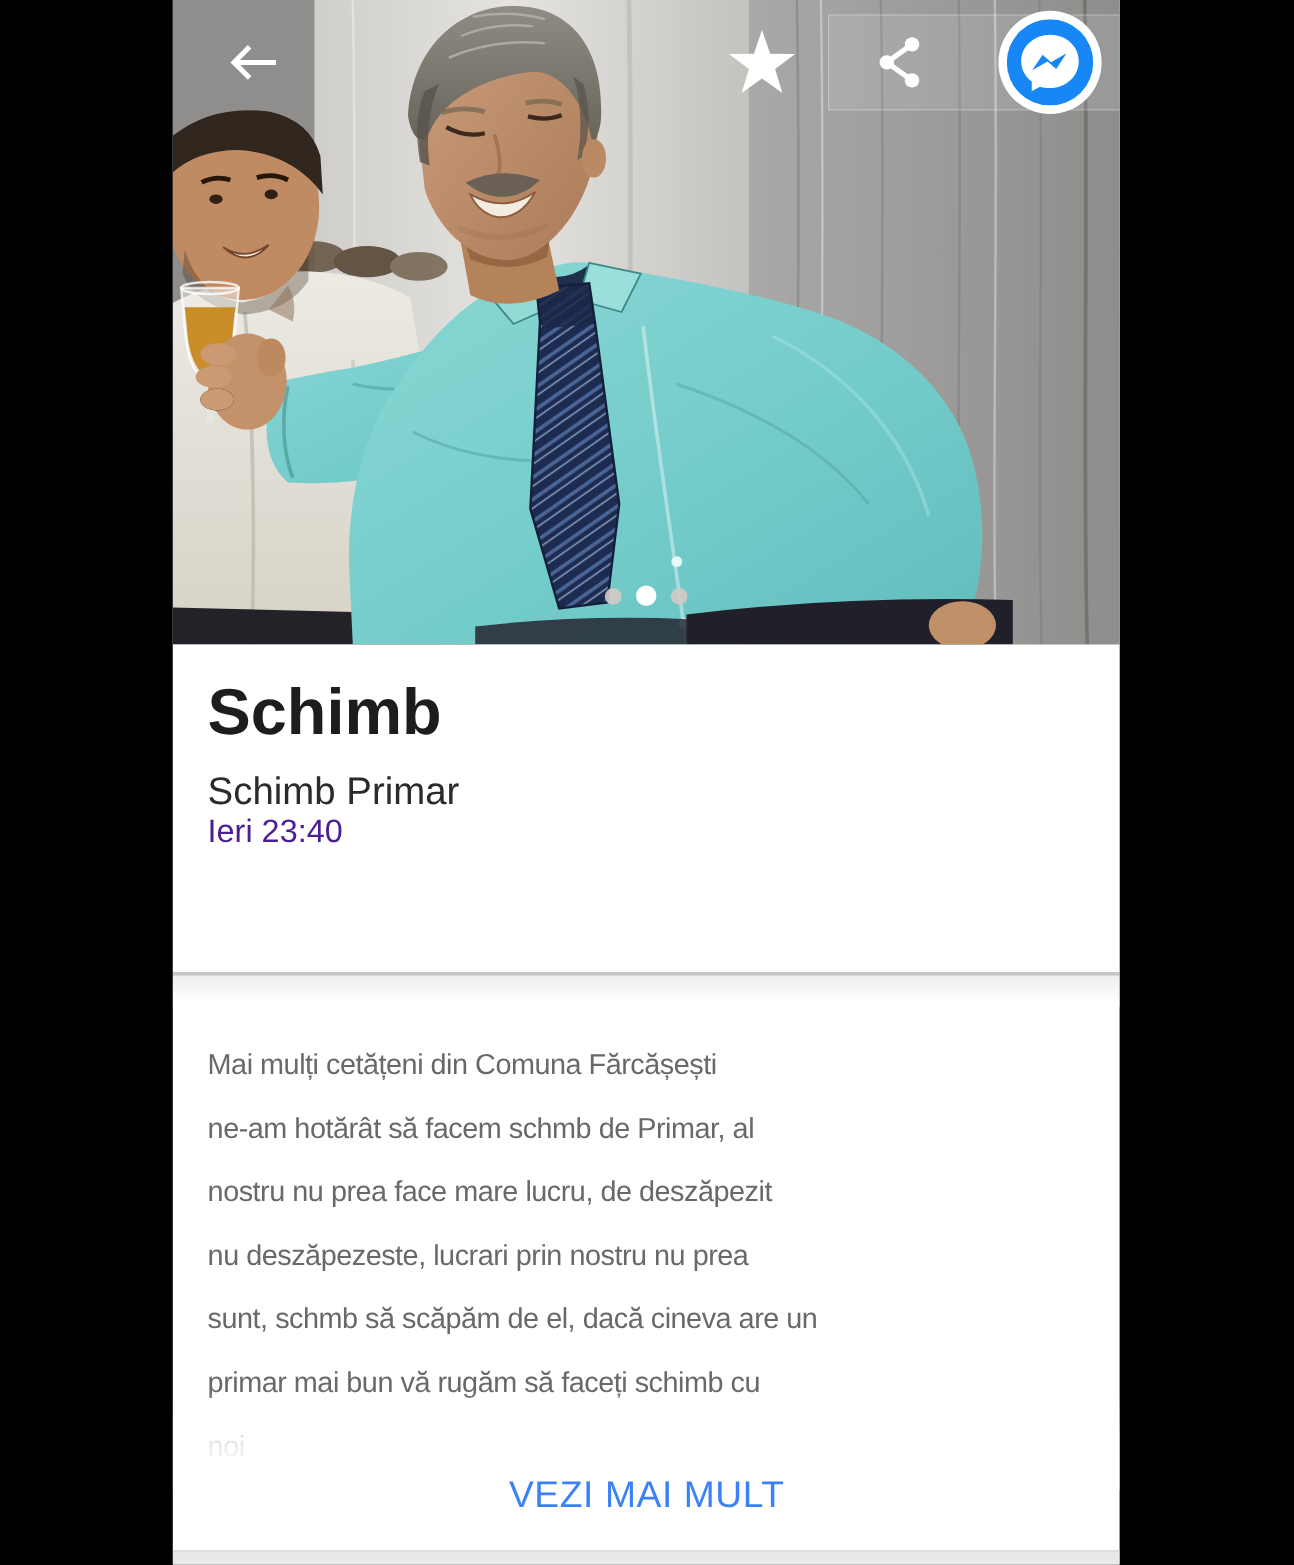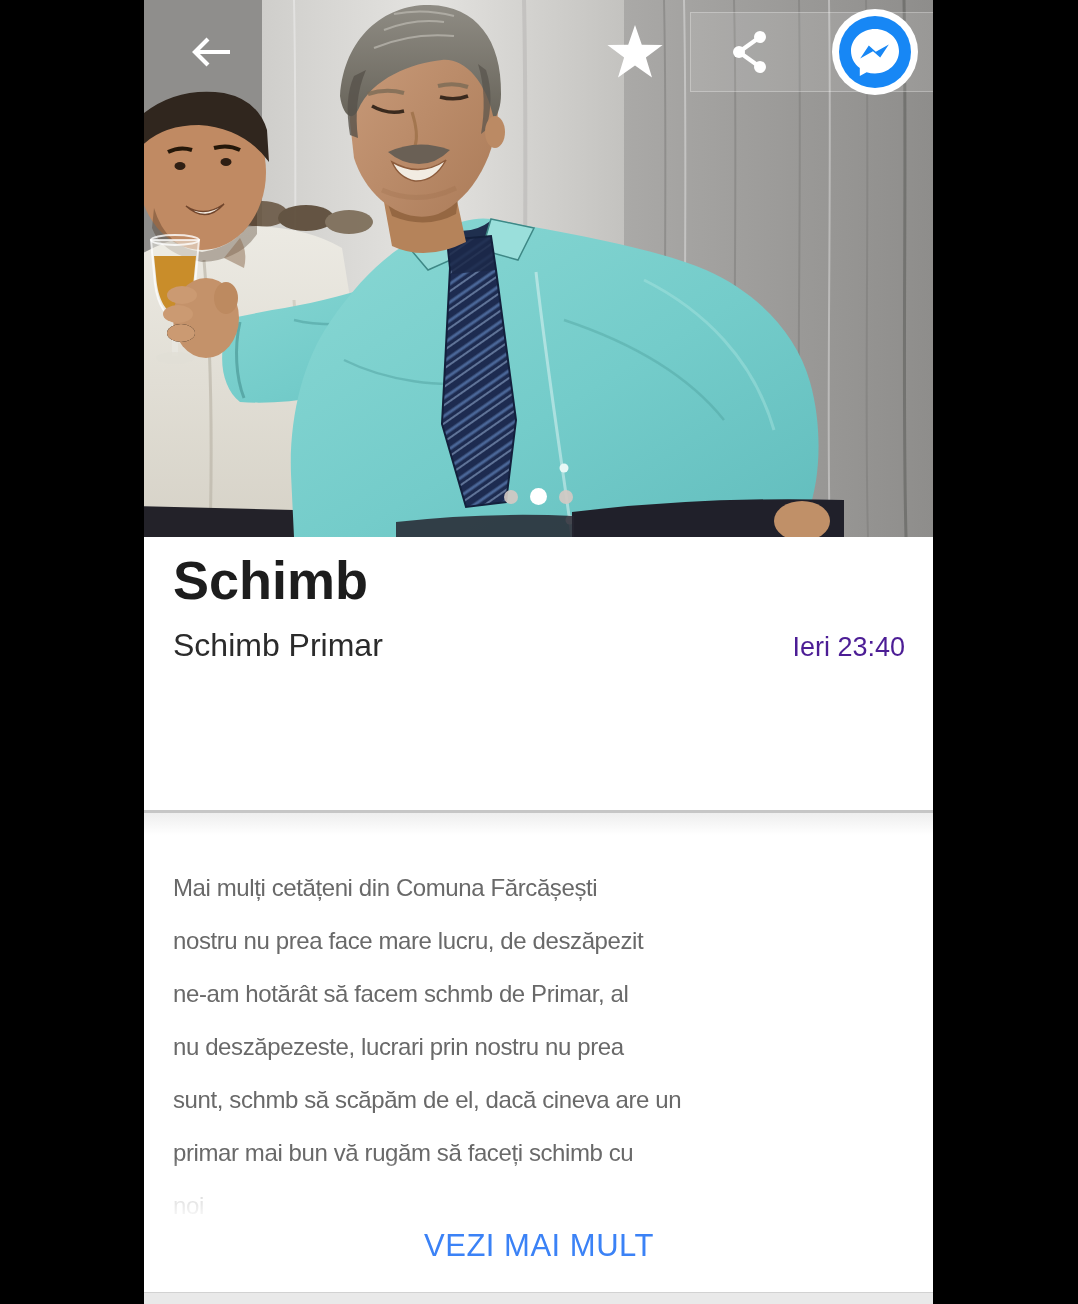--- a/index.html
+++ b/index.html
@@ -22,23 +22,23 @@
   .msgr{left:688px;top:9px;width:86px;height:86px;border-radius:50%;background:#fff;
         display:flex;align-items:center;justify-content:center;}
   .dots{position:absolute;left:0;top:488px;width:100%;display:flex;justify-content:center;
         align-items:center;gap:12px;}
   .dot{border-radius:50%;}
   .dot.side{width:14px;height:14px;background:#d2c9c3;opacity:.92;}
   .dot.active{width:17px;height:17px;background:#ffffff;}
 
   
   .info{height:273px;padding:0 28px 0 29px;box-sizing:border-box;background:#fff;}
-  .title{margin:0;padding-top:12px;font-size:54px;line-height:62px;font-weight:bold;
+  .title{margin:0;padding-top:26px;font-size:54px;line-height:62px;font-weight:bold;
          color:#1d1d1d;letter-spacing:0;}
-  .subrow{margin-top:16px;display:flex;justify-content:space-between;align-items:baseline;}
+  .subrow{margin-top:16px;display:flex;justify-content:space-between;align-items:baseline;flex-direction:column;}
   .subtitle{font-size:32px;color:#2b2b2b;}
   .timestamp{font-size:27px;color:#4c1d95;}
 
   .divider{height:26px;border-top:3px solid #c6c6c6;
            background:linear-gradient(180deg,#eeeeee 0%,#ffffff 85%);}
 
   
   .bodytxt{position:relative;padding:22px 28px 0 29px;}
   .bline{height:53px;line-height:53px;font-size:24px;letter-spacing:-0.4px;color:#696969;
          white-space:nowrap;overflow:hidden;}
@@ -257,22 +257,22 @@
     <div class="subrow">
       <span class="subtitle">Schimb Primar</span>
       <span class="timestamp">Ieri 23:40</span>
     </div>
   </div>
 
   <div class="divider"></div>
 
   <div class="bodytxt">
     <div class="bline">Mai mulți cetățeni din Comuna Fărcășești</div>
+    <div class="bline">ne-am hotărât să facem schmb de Primar, al</div>
     <div class="bline">nostru nu prea face mare lucru, de deszăpezit</div>
-    <div class="bline">ne-am hotărât să facem schmb de Primar, al</div>
     <div class="bline">nu deszăpezeste, lucrari prin nostru nu prea</div>
     <div class="bline">sunt, schmb să scăpăm de el, dacă cineva are un</div>
     <div class="bline">primar mai bun vă rugăm să faceți schimb cu</div>
     <div class="bline">noi</div>
     <div class="fade"></div>
     <button class="seemore">VEZI MAI MULT</button>
   </div>
 
   <div class="bottom-strip"></div>
 </div>

